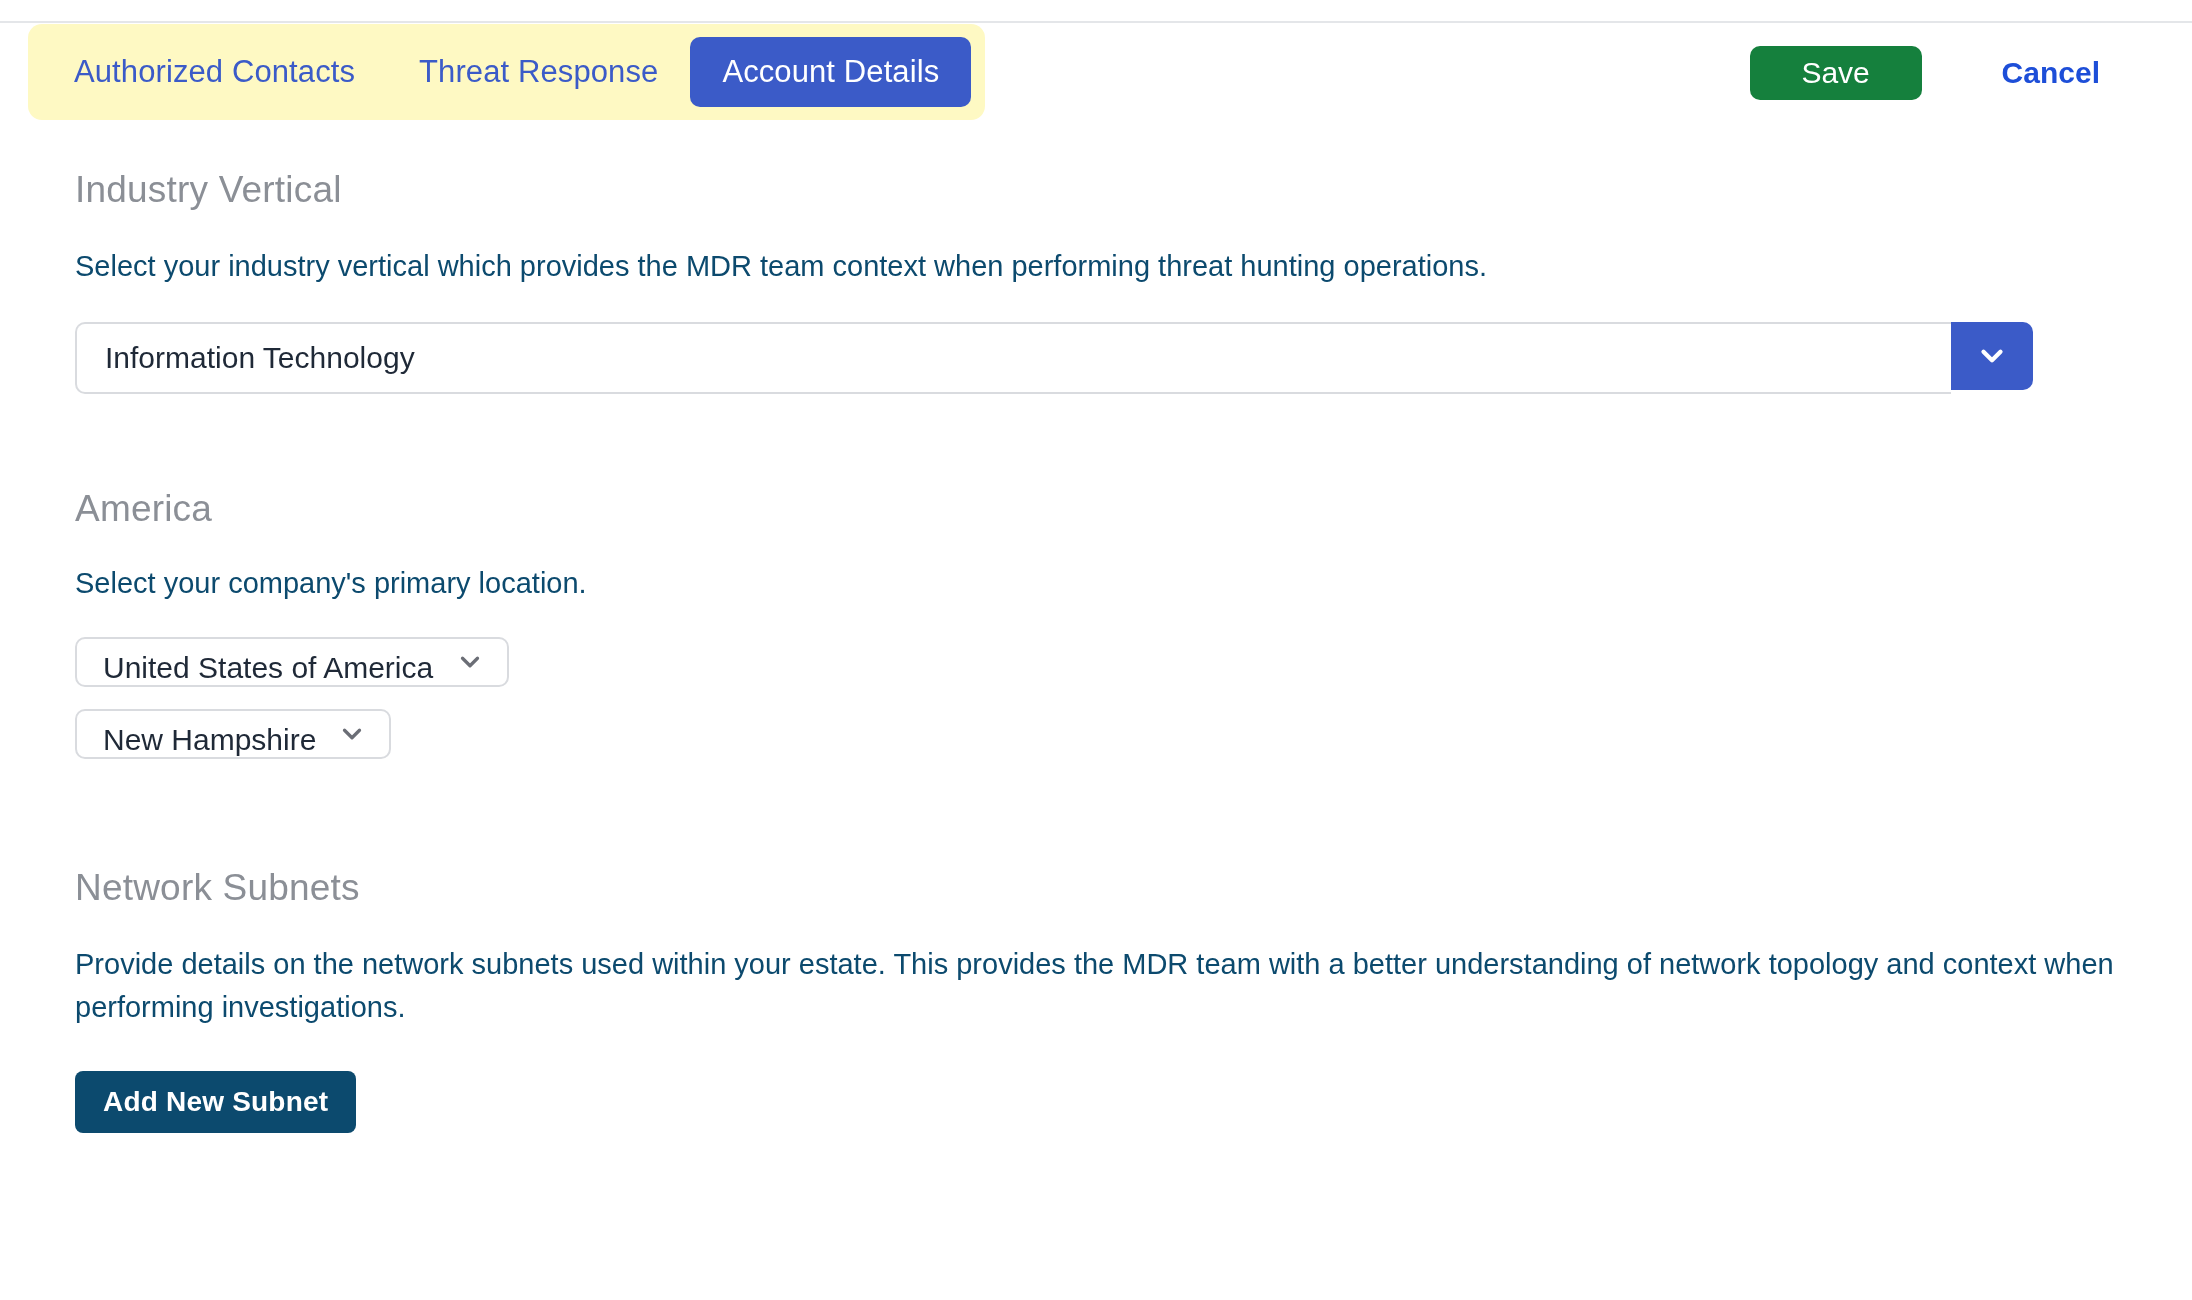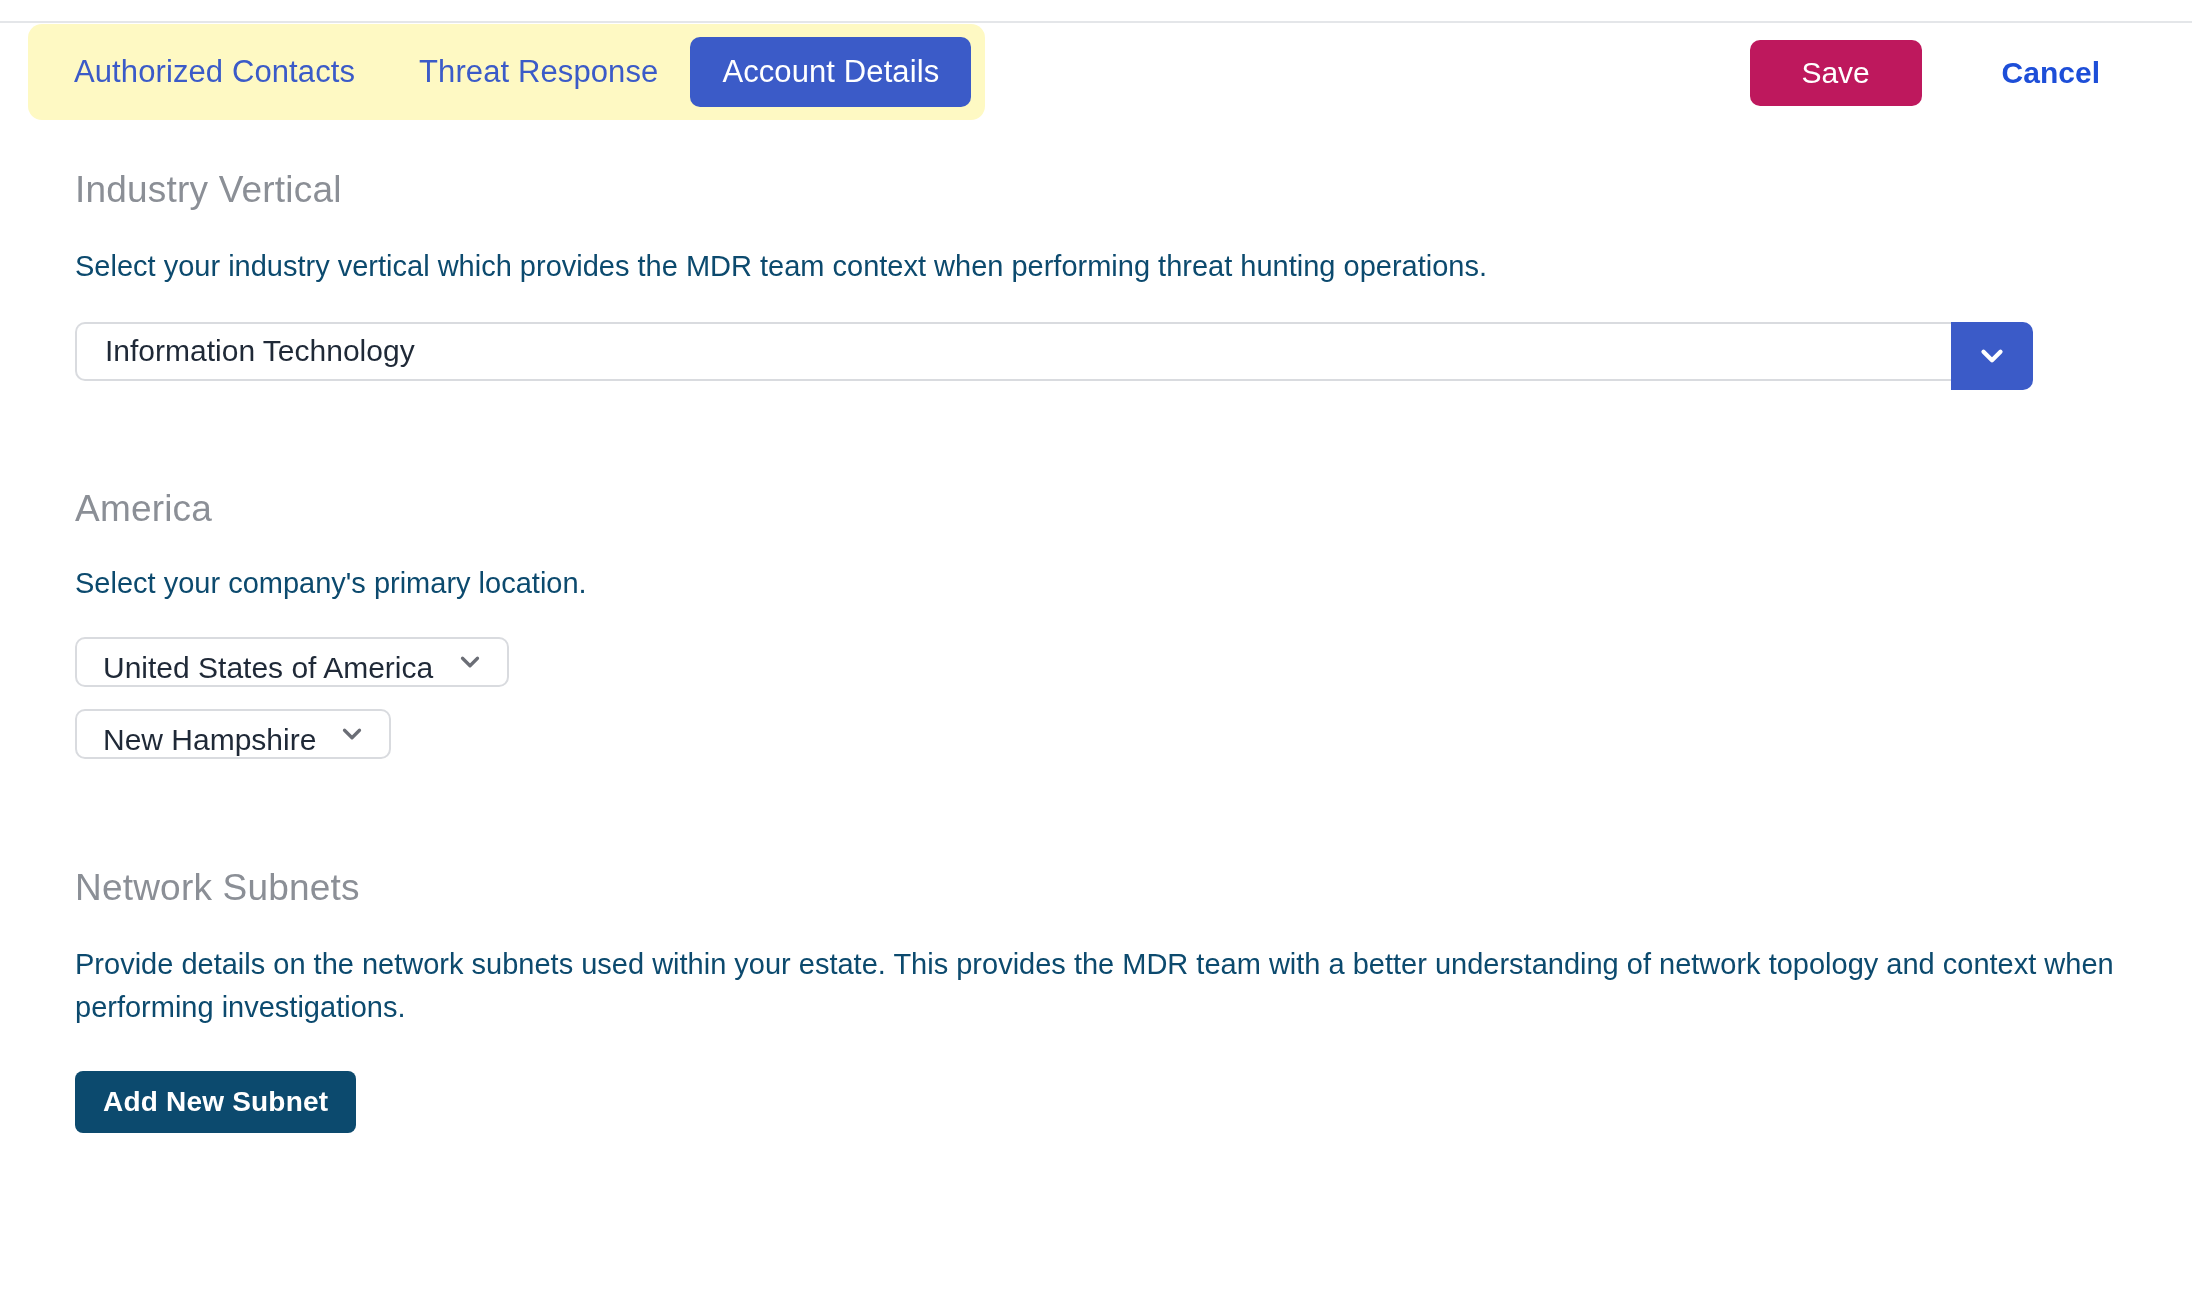--- a/index.html
+++ b/index.html
@@ -72,22 +72,22 @@
   .header-actions {
     position: absolute;
     right: 0;
     top: 0;
     height: 100px;
     display: flex;
     align-items: center;
   }
   .save-btn {
     width: 172px;
-    height: 66px;
-    background: #be185d;
+    height: 54px;
+    background: #15803d;
     color: #ffffff;
     border: none;
     border-radius: 10px;
     font-size: 30px;
     font-family: "Liberation Sans", sans-serif;
     cursor: default;
     display: flex;
     align-items: center;
     justify-content: center;
     margin-right: 80px;
@@ -133,21 +133,21 @@
   .sec-industry .section-desc { margin-top: 34px; }
 
   .combo {
     margin-top: 34px;
     display: flex;
     width: 1958px;
     height: 68px;
   }
   .combo-input {
     flex: 1;
-    height: 59px;
+    height: 72px;
     border: 2px solid #d9dbdf;
     border-right: none;
     border-radius: 10px 0 0 10px;
     background: #ffffff;
     font-size: 30px;
     color: #1f2937;
     padding: 0 28px;
     font-family: "Liberation Sans", sans-serif;
     outline: none;
   }

